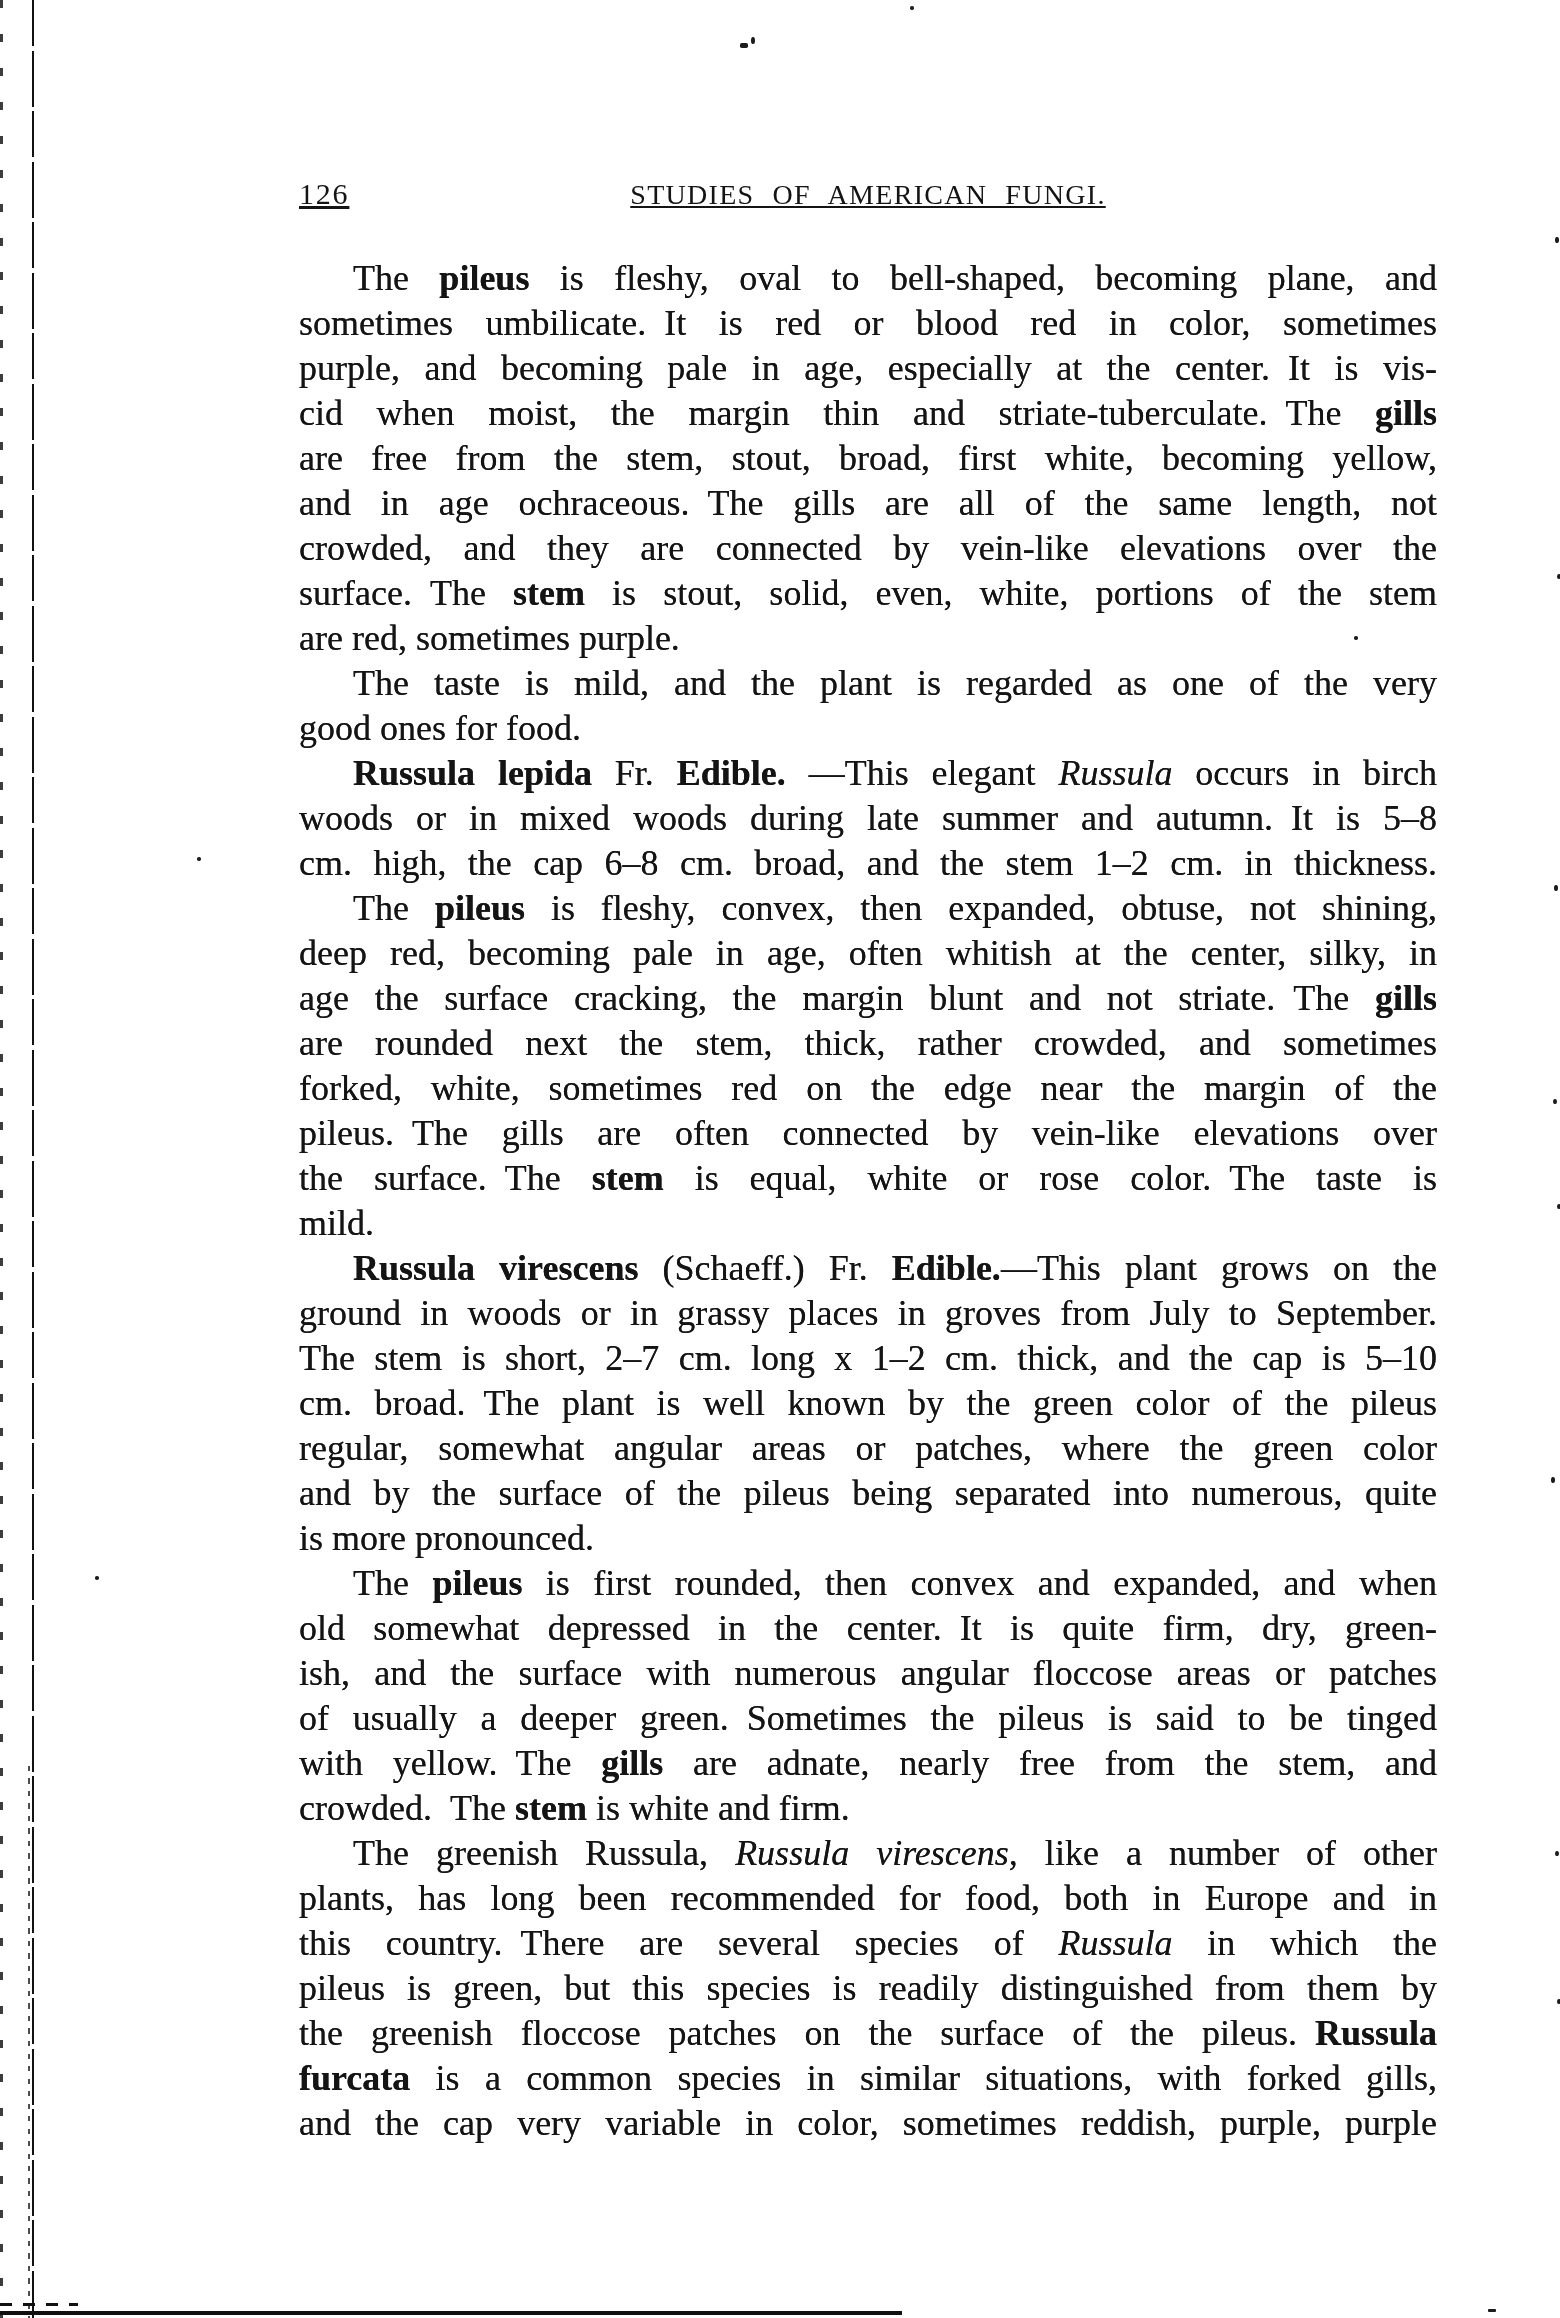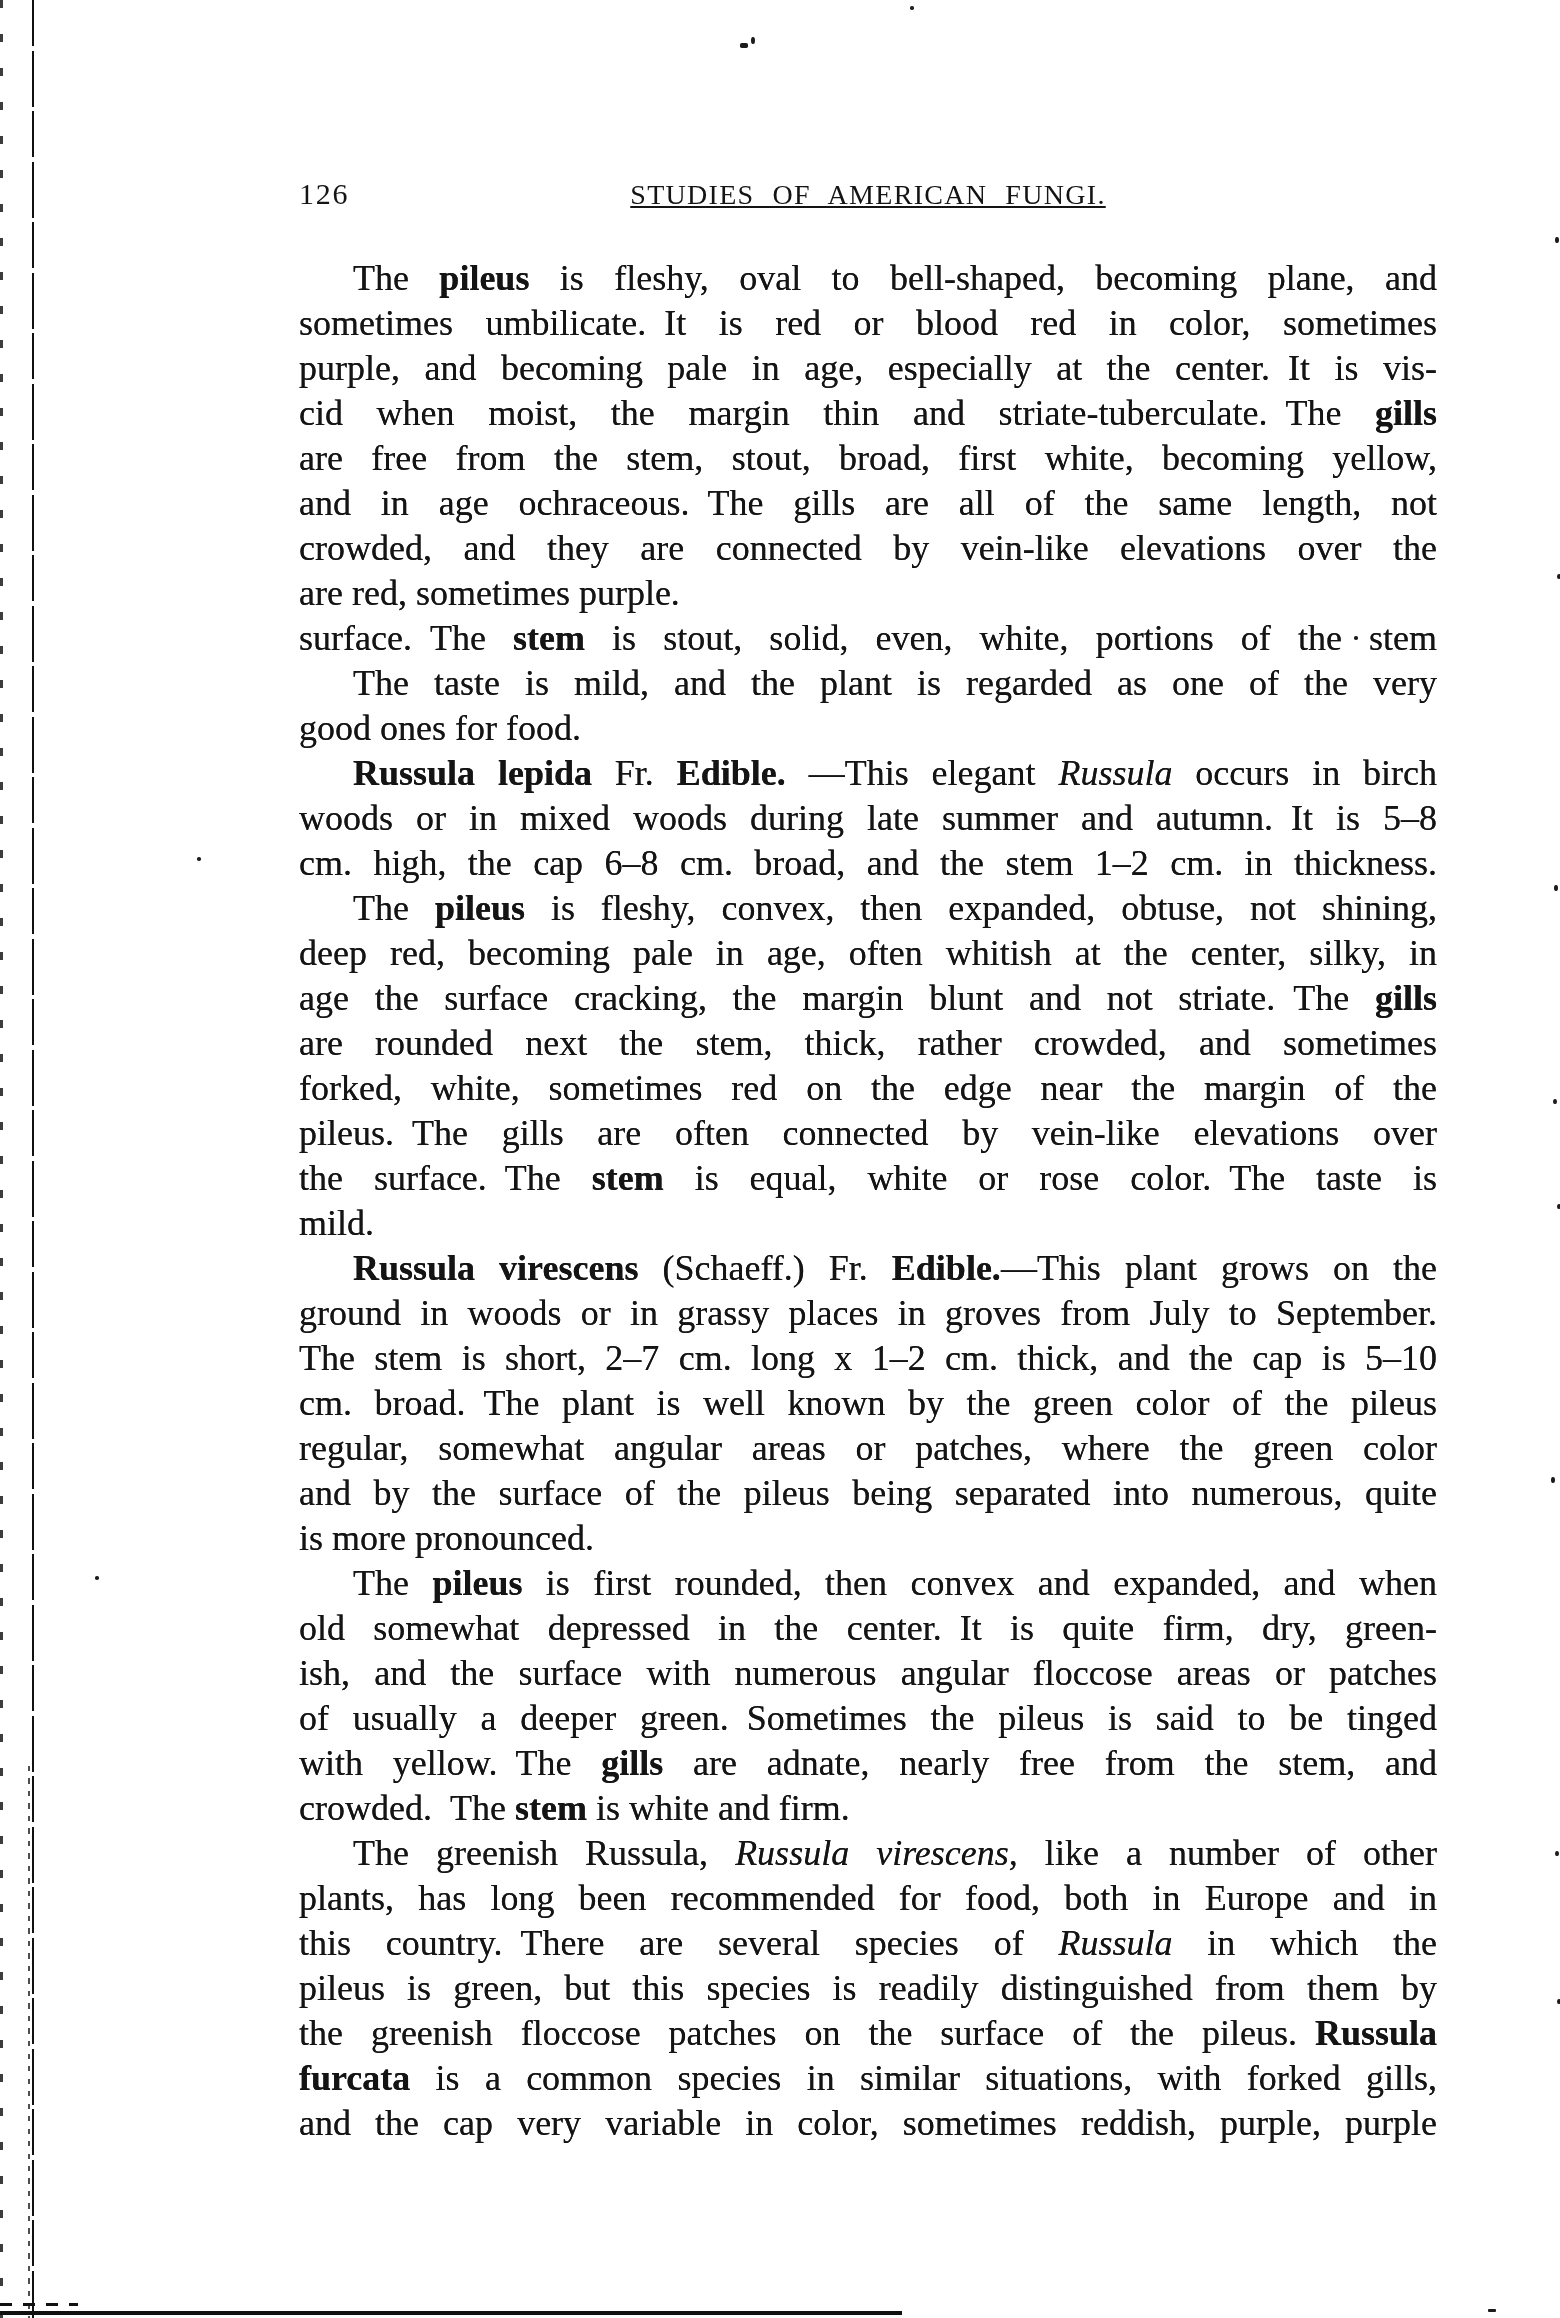--- a/index.html
+++ b/index.html
@@ -31,21 +31,21 @@
   }
   .bottom-dash{
     position:absolute;left:0;top:2303px;width:78px;height:2.7px;
     background:repeating-linear-gradient(90deg,#101010 0 12.5px,transparent 12.5px 23px);
   }
   .speck{position:absolute;background:#1c1c1c;border-radius:50%;}
   
   .header{position:absolute;left:299px;top:177px;width:1138px;height:39px;}
   .page-number{
     position:absolute;left:0;top:0;
-    font-size:30px;letter-spacing:1.8px;
+    font-size:30px;letter-spacing:1.8px;text-decoration:underline;
   }
   .running-title{
     position:absolute;left:50%;top:1.8px;transform:translateX(-50%);
     font-size:28px;letter-spacing:1.3px;word-spacing:9.8px;white-space:nowrap;text-decoration:underline;
   }
   
   .body-text{
     position:absolute;left:299px;top:256px;width:1138px;
     font-size:36px;
     text-shadow:0 0 0.4px rgba(10,10,10,.85);
@@ -97,22 +97,22 @@
 
   <div class="body-text">
       <div>
         <div class="line indent"><span>The </span><span class="b">pileus</span><span> is fleshy, oval to bell-shaped, becoming plane, and</span></div>
         <div class="line"><span>sometimes umbilicate. It is red or blood red in color, sometimes</span></div>
         <div class="line"><span>purple, and becoming pale in age, especially at the center. It is vis-</span></div>
         <div class="line"><span>cid when moist, the margin thin and striate-tuberculate. The </span><span class="b">gills</span></div>
         <div class="line"><span>are free from the stem, stout, broad, first white, becoming yellow,</span></div>
         <div class="line"><span>and in age ochraceous. The gills are all of the same length, not</span></div>
         <div class="line"><span>crowded, and they are connected by vein-like elevations over the</span></div>
+        <div class="line"><span>surface. The </span><span class="b">stem</span><span> is stout, solid, even, white, portions of the stem</span></div>
         <div class="line short"><span>are red, sometimes purple.</span></div>
-        <div class="line"><span>surface. The </span><span class="b">stem</span><span> is stout, solid, even, white, portions of the stem</span></div>
       </div>
       <div>
         <div class="line indent"><span>The taste is mild, and the plant is regarded as one of the very</span></div>
         <div class="line short"><span>good ones for food.</span></div>
       </div>
       <div>
         <div class="line indent"><span class="b">Russula lepida</span><span> Fr. </span><span class="b">Edible.</span><span> —This elegant </span><span class="i">Russula</span><span> occurs in birch</span></div>
         <div class="line"><span>woods or in mixed woods during late summer and autumn. It is 5–8</span></div>
         <div class="line"><span>cm. high, the cap 6–8 cm. broad, and the stem 1–2 cm. in thickness.</span></div>
       </div>

